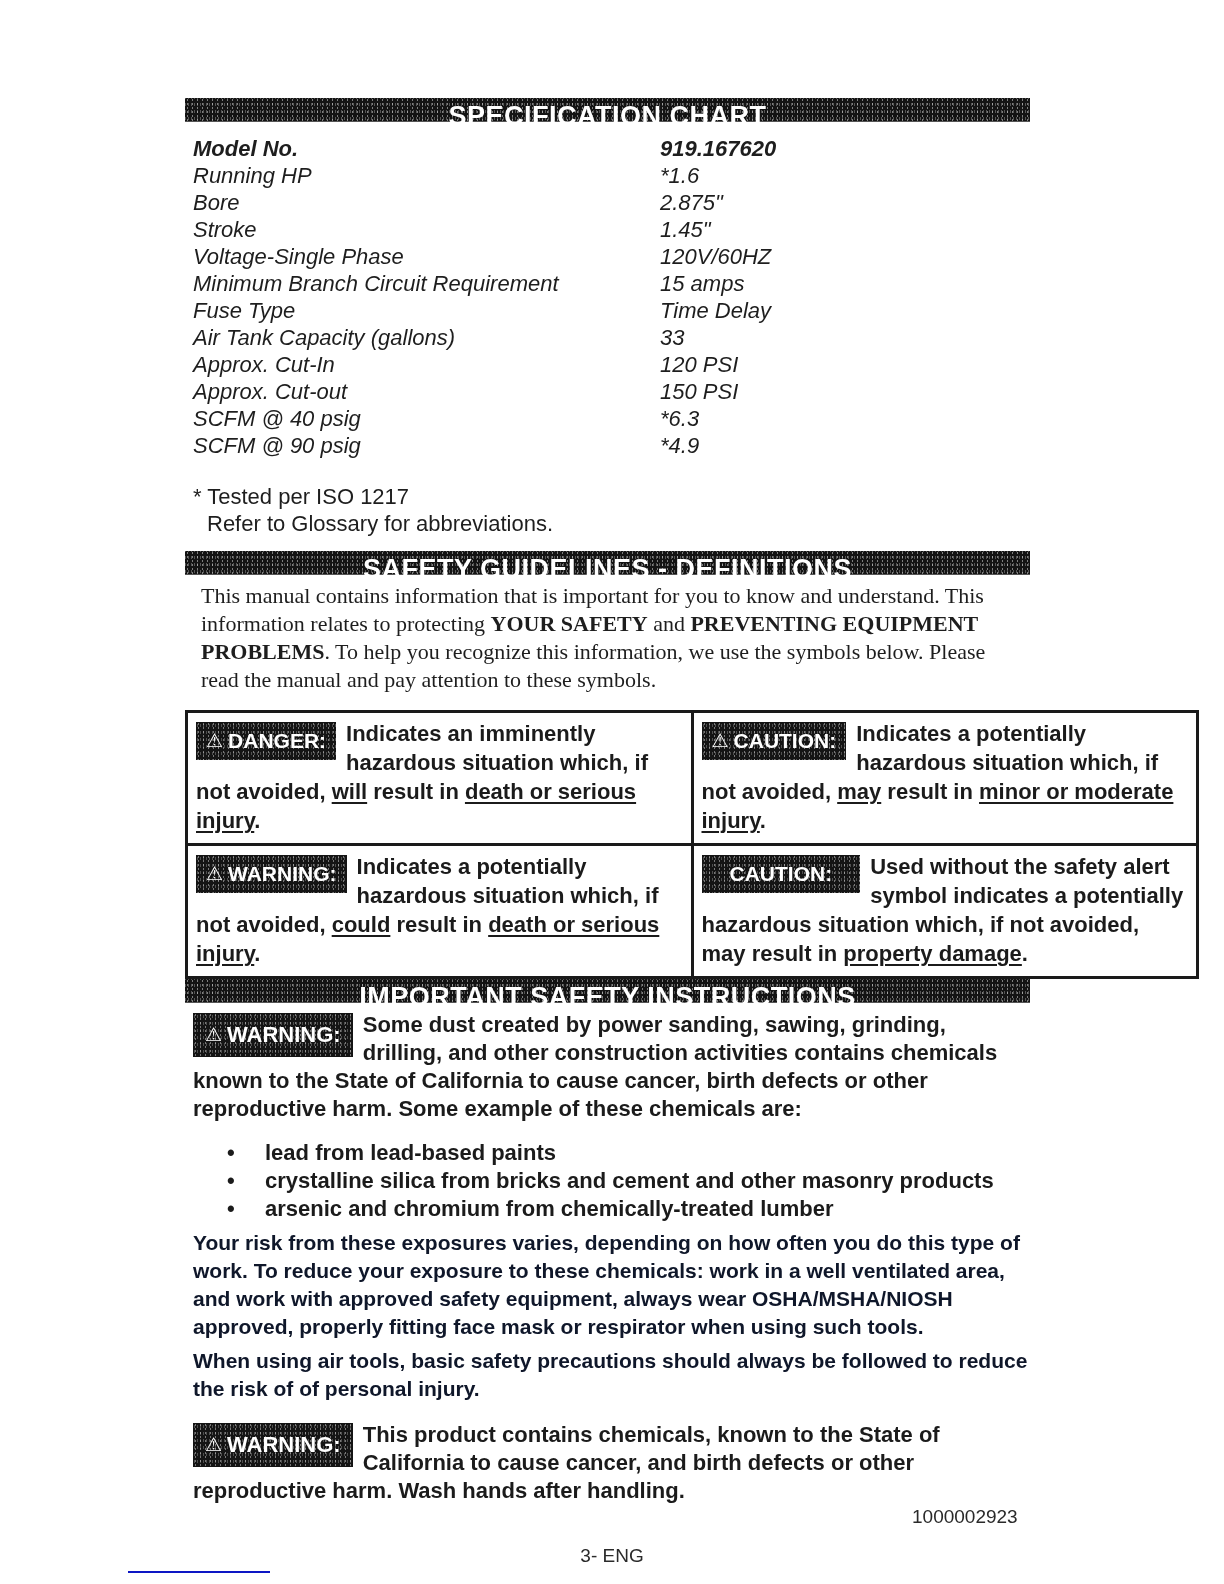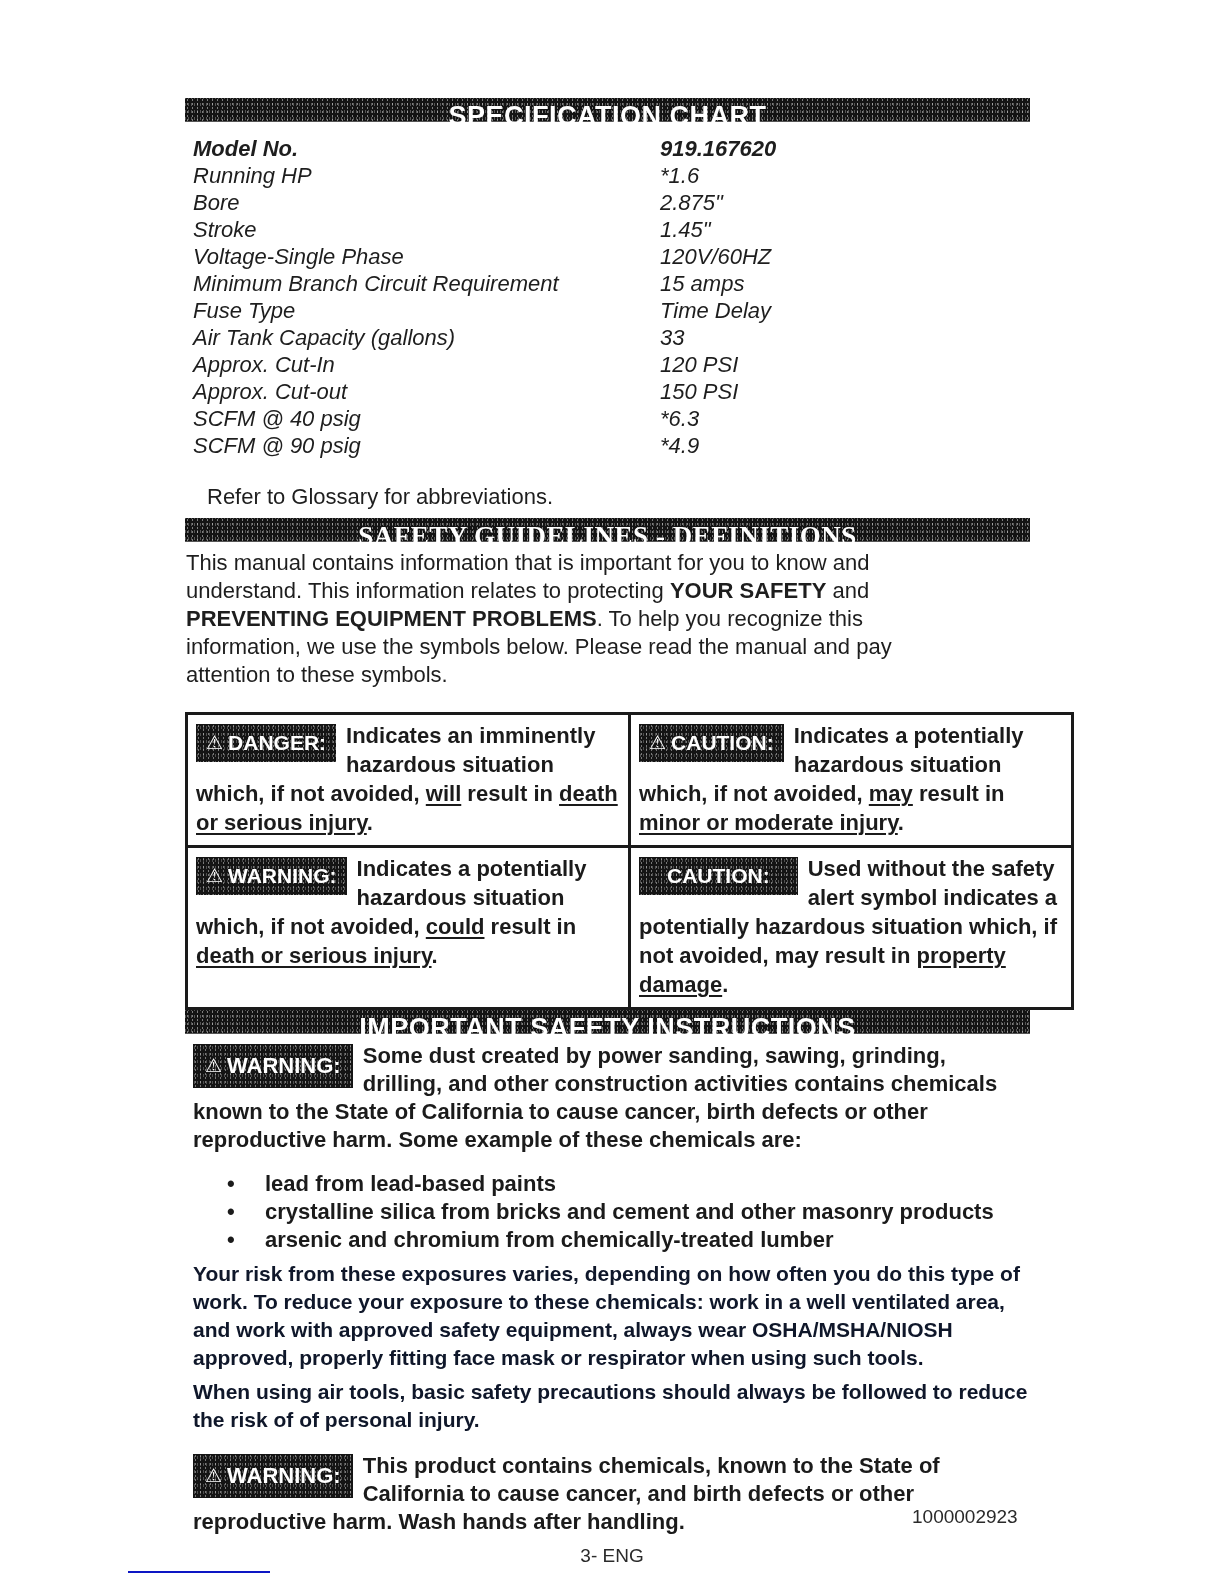--- a/index.html
+++ b/index.html
@@ -31,25 +31,25 @@
 
   
   .spec-rows { margin:13px 0 0 8px; font-size:22px; line-height:27px;font-style:italic; }
   .spec-row { display:flex; }
   .spec-row .lbl { width:467px; flex:0 0 467px; }
   .spec-row.bold { font-weight:700; }
   .footnote { margin:24px 0 0 8px; font-size:22px; line-height:27px; }
   .footnote .fn2 { padding-left:14px; }
 
   
-  .sg-bar { margin-top:8px;font-family:Liberation Serif, serif; }
-  .intro { margin:7px 0 0 1px; width:790px; font-size:22px; line-height:28px; }
+  .sg-bar { margin-top:14px; }
+  .intro { margin:7px 0 0 16px; width:790px; font-size:22px; line-height:28px;font-family:Liberation Serif, serif; }
   .intro b { font-weight:700; }
 
-  .def-table { width:889px; border-collapse:collapse; margin-top:23px; table-layout:fixed; }
+  .def-table { width:1014px; border-collapse:collapse; margin-top:16px; table-layout:fixed; }
   .def-table td {
     width:50%;
     border:3px solid #1a1a1a;
     padding:6px 8px 8px 8px;
     font-size:22px; font-weight:700; line-height:29px;
     vertical-align:top;
     color:#1b1b1b;
   }
   u { text-decoration:underline; text-decoration-thickness:2px; text-underline-offset:3px; }
 
@@ -139,20 +139,21 @@
         <span class="lbl">SCFM @ 40 psig</span>
         <span class="val">*6.3</span>
       </div>
       <div class="spec-row">
         <span class="lbl">SCFM @ 90 psig</span>
         <span class="val">*4.9</span>
       </div>
     </div>
 
     <div class="footnote">
+      <div>* Tested per ISO 1217</div>
       <div class="fn2">Refer to Glossary for abbreviations.</div>
     </div>
 
     <div class="bar sg-bar">
       <span>SAFETY GUIDELINES - DEFINITIONS</span>
     </div>
 
     <p class="intro"><span>This manual contains information that is important for you to know and understand. This information relates to protecting </span><b>YOUR SAFETY</b><span> and </span><b>PREVENTING EQUIPMENT PROBLEMS</b><span>. To help you recognize this information, we use the symbols below. Please read the manual and pay attention to these symbols.</span></p>
 
     <table class="def-table">

